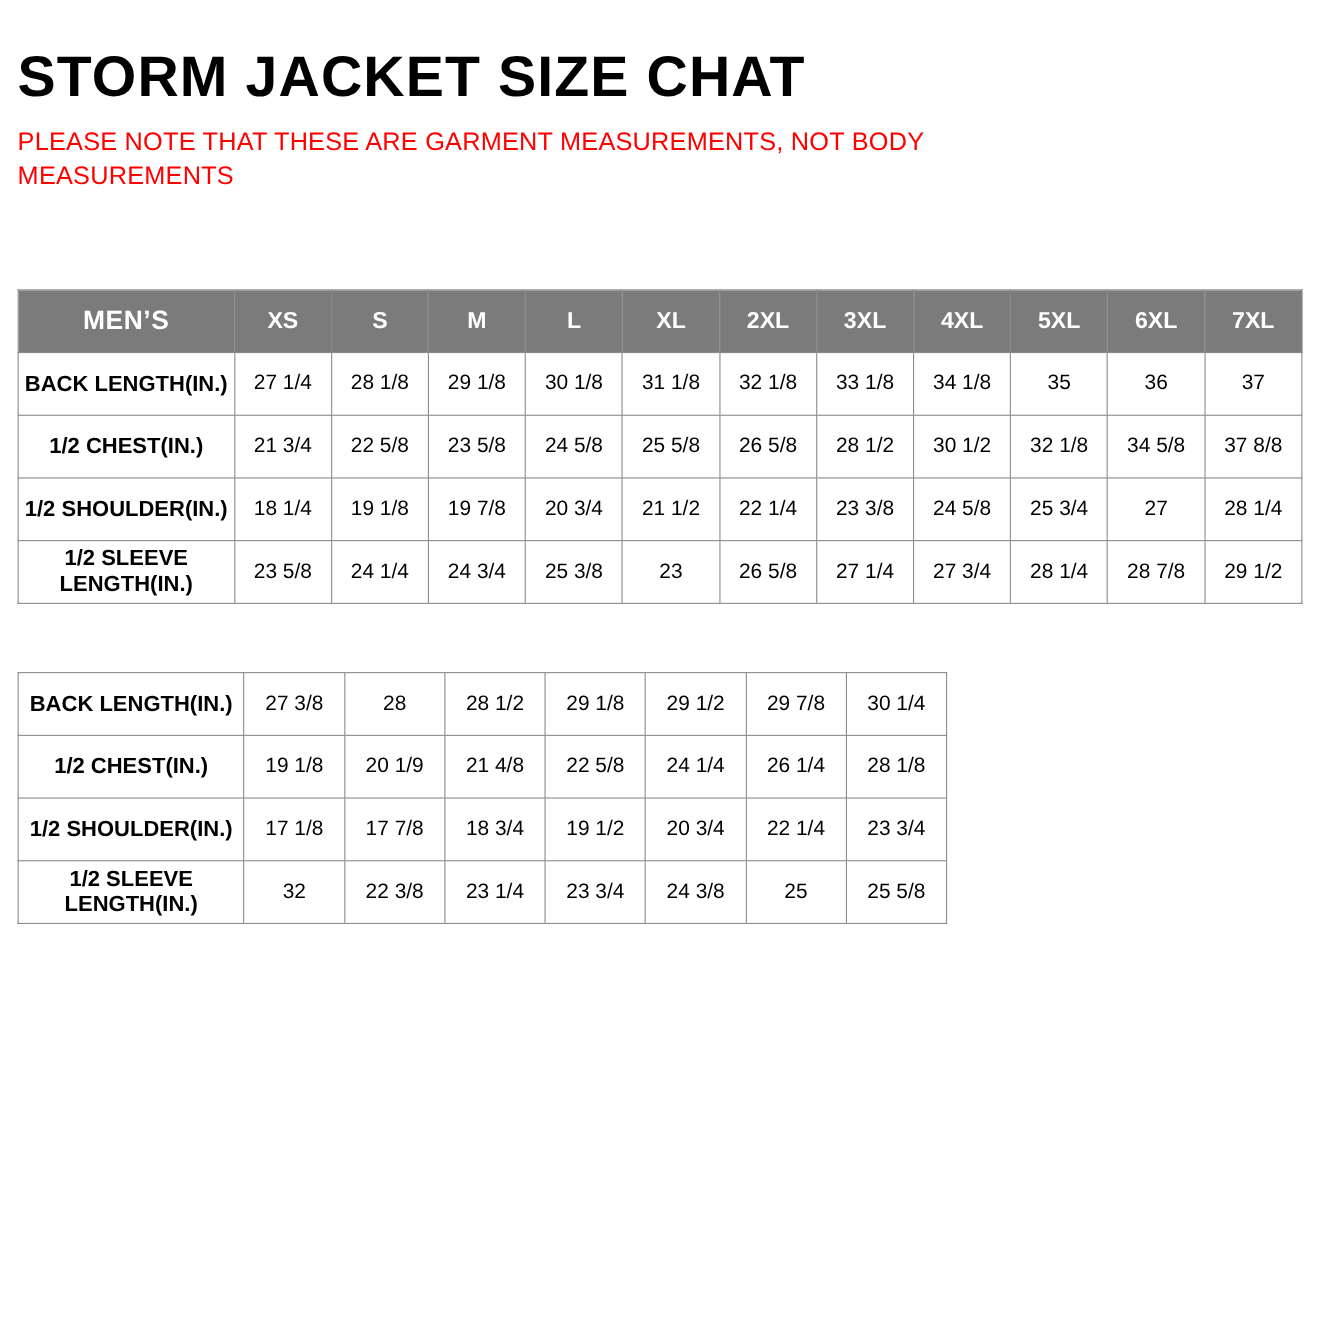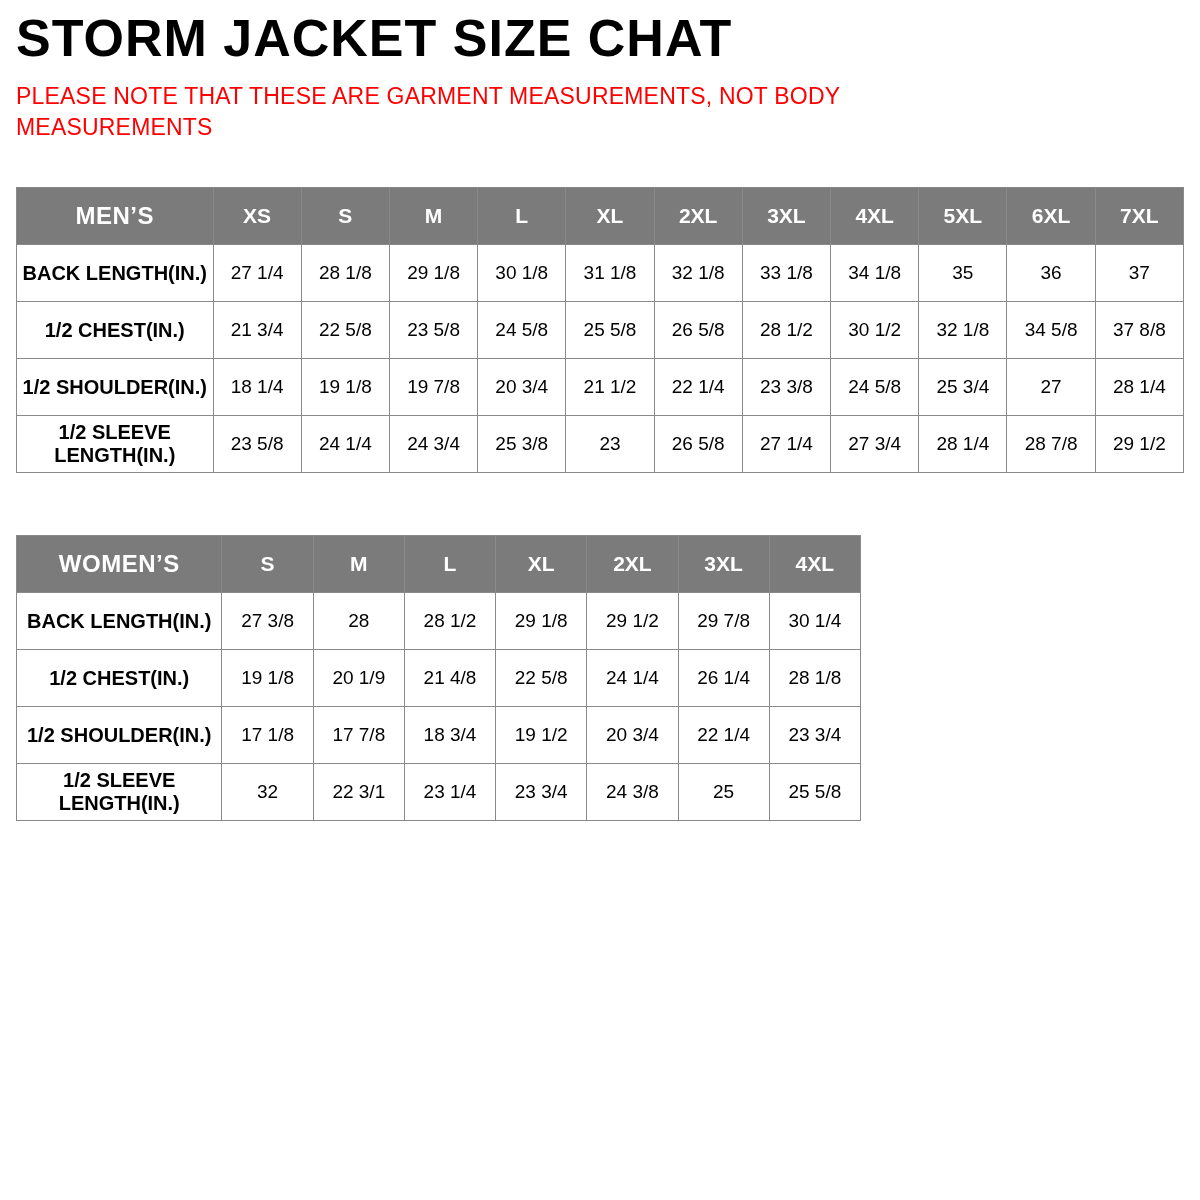--- a/index.html
+++ b/index.html
@@ -16,21 +16,21 @@
   }
   .page {
     position: relative;
     width: 1200px;
     height: 1200px;
     box-sizing: border-box;
     padding: 0 16px;
   }
   .title {
     margin: 0;
-    padding-top: 10px;
+    padding-top: 42px;
     font-size: 52px;
     font-weight: bold;
     letter-spacing: 1px;
     line-height: 1.1;
     color: #000;
   }
   .note {
     margin: 14px 0 0 0;
     font-size: 23px;
     color: #ff0000;
@@ -64,21 +64,21 @@
     font-size: 24px;
     letter-spacing: 0.5px;
   }
   td.rowlabel {
     font-weight: bold;
     font-size: 20px;
     background: #ffffff;
     line-height: 1.15;
   }
   .mens-table {
-    margin-top: 44px;
+    margin-top: 88px;
     width: 1168px;
   }
   .mens-table col.c0 { width: 196px; }
   .mens-table col.cx { width: 88px; }
   .mens-table td { height: 57px; }
   .womens-table {
     margin-top: 62px;
     width: 845px;
   }
   .womens-table col.c0 { width: 205px; }
@@ -198,30 +198,20 @@
       <col class="c0">
         <col class="cx">
         <col class="cx">
         <col class="cx">
         <col class="cx">
         <col class="cx">
         <col class="cx">
         <col class="cx">
     </colgroup>
     <tbody>
-      <tr class="hdr">
-        <td class="corner">WOMEN’S</td>
-        <td>S</td>
-        <td>M</td>
-        <td>L</td>
-        <td>XL</td>
-        <td>2XL</td>
-        <td>3XL</td>
-        <td>4XL</td>
-      </tr>
 
       <tr>
         <td class="rowlabel">BACK LENGTH(IN.)</td>
         <td>27 3/8</td>
         <td>28</td>
         <td>28 1/2</td>
         <td>29 1/8</td>
         <td>29 1/2</td>
         <td>29 7/8</td>
         <td>30 1/4</td>
@@ -245,21 +235,21 @@
         <td>18 3/4</td>
         <td>19 1/2</td>
         <td>20 3/4</td>
         <td>22 1/4</td>
         <td>23 3/4</td>
       </tr>
 
       <tr>
         <td class="rowlabel">1/2 SLEEVE LENGTH(IN.)</td>
         <td>32</td>
-        <td>22 3/1</td>
+        <td>22 3/8</td>
         <td>23 1/4</td>
         <td>23 3/4</td>
         <td>24 3/8</td>
         <td>25</td>
         <td>25 5/8</td>
       </tr>
     </tbody>
   </table>
 
 

